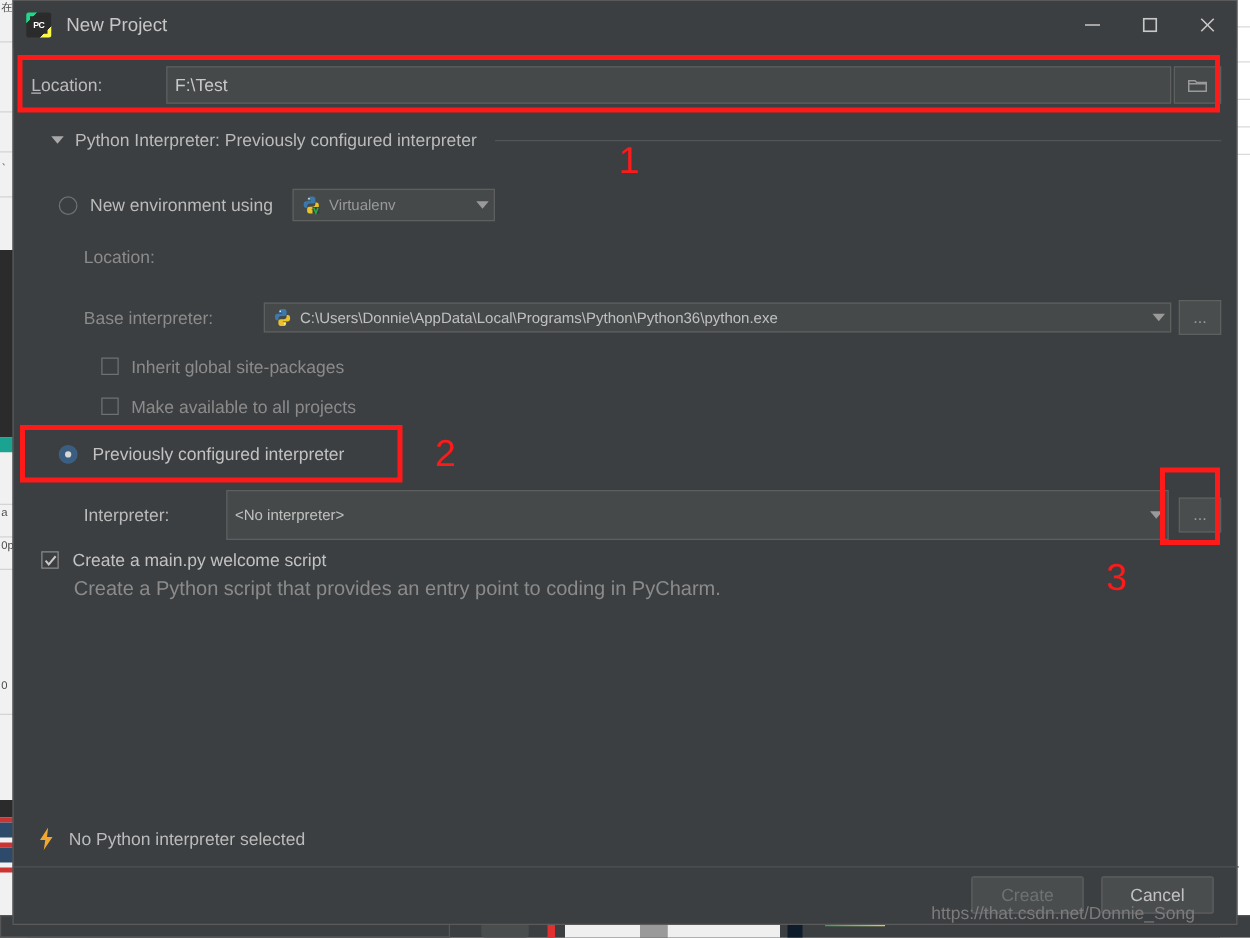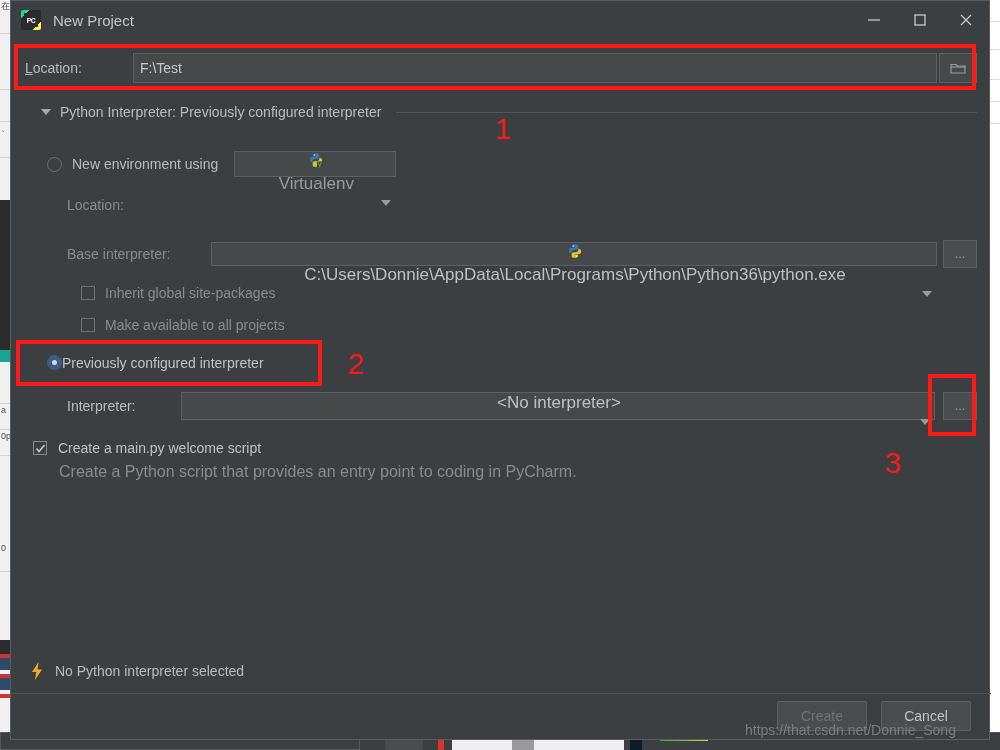--- a/index.html
+++ b/index.html
@@ -225,24 +225,23 @@
   }
   #new-env-label { font-size: 14px; color: #bbbbbb; }
 
   .combo {
     background: #45494a;
     border: 1px solid #5e6060;
     height: 26px;
     display: flex;
     align-items: center;
     padding: 0 4px 0 6px;
-    font-size: 17px;
+    font-size: 12px;
     color: #9a9a9a;
     gap: 6px;
-    flex-direction: column;
   }
   .combo .caret {
     width: 0; height: 0;
     border-left: 5px solid transparent;
     border-right: 5px solid transparent;
     border-top: 6px solid #9a9a9a;
     margin-left: auto;
   }
 
   .py-icon { width: 16px; height: 16px; flex: none; }
@@ -285,21 +284,22 @@
     gap: 10px;
     font-size: 14px;
   }
   #inherit-row { left: 70px; top: 284px; color: #8b8b8b; }
   #makeavail-row { left: 70px; top: 316px; color: #8b8b8b; }
 
   #prev-row {
     position: absolute;
     left: 36px; top: 354px;
     display: flex;
-    align-items: flex-start;
+    align-items: center;
+    gap: 12px;
   }
   #prev-label { font-size: 14px; color: #c2c2c2; }
 
   #interp-row {
     position: absolute;
     left: 56px; top: 391px;
     width: 910px;
     display: flex;
     align-items: center;
   }
@@ -519,21 +519,21 @@
     <span>Make available to all projects</span>
   </div>
 
   <div id="prev-row">
     <span class="radio checked"></span>
     <span id="prev-label">Previously configured interpreter</span>
   </div>
 
   <div id="interp-row">
     <span id="interp-label">Interpreter:</span>
-    <span class="combo" style="flex:1;height:28px;color:#c0c0c0;align-items:center;">
+    <span class="combo" style="flex:1;height:40px;color:#c0c0c0;align-items:center;">
       <span>&lt;No interpreter&gt;</span>
       <span class="caret"></span>
     </span>
     <span class="iconbtn" style="margin-left:8px;font-size:13px;color:#9a9a9a;line-height:10px;">...</span>
   </div>
 
   <div id="mainpy-row">
     <span class="checkbox checked">
       <svg width="11" height="11" viewBox="0 0 11 11">
         <path d="M1.5 5.5 L4 8.5 L9.5 2" fill="none" stroke="#c8c8c8" stroke-width="1.6"></path>

